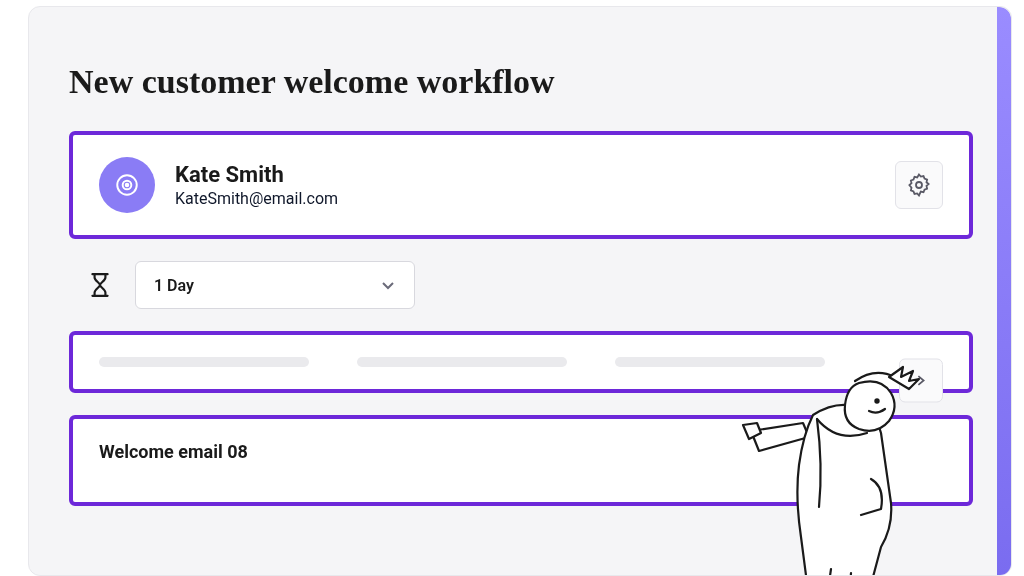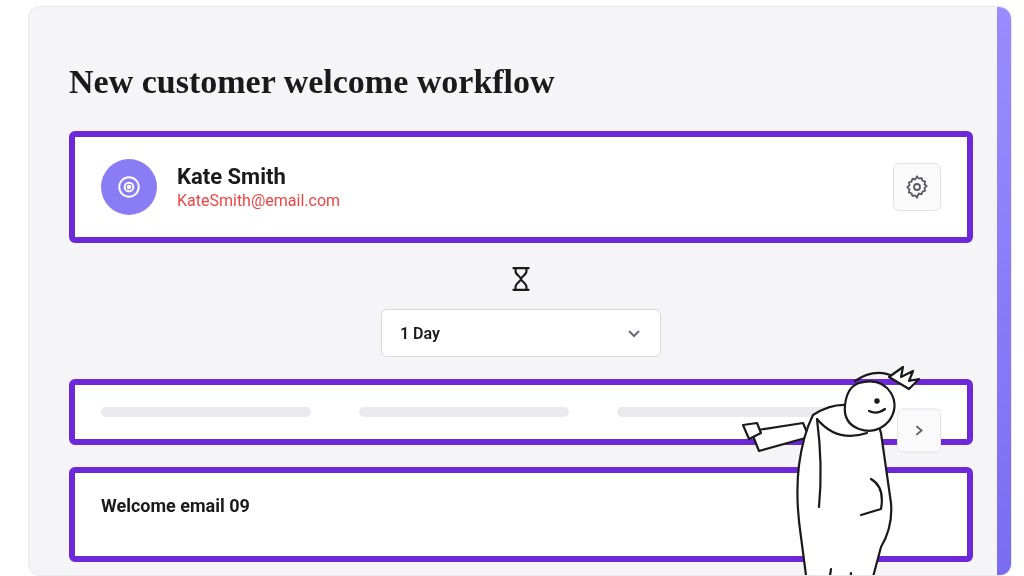--- a/index.html
+++ b/index.html
@@ -32,21 +32,21 @@
     }
     .page-title {
       font-family: Georgia, 'Times New Roman', serif;
       font-size: 34px;
       font-weight: 700;
       color: #1a1a1a;
       margin-bottom: 30px;
     }
     .card {
       background: #fff;
-      border: 6px solid #6d28d9;
+      border: 4px solid #6d28d9;
       border-radius: 6px;
       padding: 22px 26px;
     }
     .customer-card {
       display: flex;
       align-items: center;
       gap: 20px;
       margin-bottom: 22px;
     }
     .avatar {
@@ -62,41 +62,40 @@
     .avatar svg { width: 26px; height: 26px; }
     .customer-info { flex: 1; }
     .customer-name {
       font-size: 22px;
       font-weight: 700;
       color: #1a1a1a;
       margin-bottom: 2px;
     }
     .customer-email {
       font-size: 16px;
-      color: #ef4444;
+      color: #0f172a;
     }
     .icon-button {
       width: 48px;
       height: 48px;
       border: 1px solid #e2e2e8;
       border-radius: 6px;
       background: #fafafb;
       display: flex;
       align-items: center;
       justify-content: center;
       cursor: pointer;
     }
     .icon-button svg { width: 24px; height: 24px; }
     .delay-row {
       display: flex;
       align-items: center;
-      gap: 16px;
+      gap: 24px;
       padding: 0 20px;
       margin-bottom: 22px;
-      flex-direction: column;
     }
     .hourglass-icon {
       width: 22px;
       height: 28px;
       display: flex;
       align-items: center;
       justify-content: center;
     }
     .hourglass-icon svg { width: 20px; height: 26px; }
     .select-box {
@@ -215,21 +214,21 @@
     </div>
     <div class="expand-button">
       <svg viewBox="0 0 16 16" fill="none" stroke="#5a5a66" stroke-width="2">
         <path d="M5 3l6 5-6 5"></path>
       </svg>
     </div>
   </div>
 
 
   <div class="card email-card">
-    <div class="email-title">Welcome email 09</div>
+    <div class="email-title">Welcome email 08</div>
   </div>
 
   <svg class="mascot" viewBox="0 0 230 240">
     <g fill="#ffffff" stroke="#1a1a1a" stroke-width="2.2" stroke-linejoin="round" stroke-linecap="round">
 
       <path d="M30 72 l52 -8 l6 14 l-50 14 z"></path>
       <path d="M22 66 l14 -2 l4 10 l-12 6 z"></path>
 
       <path d="M92 56 q28 -18 54 -4 q10 6 14 22 l10 70 q2 24 -10 44 l-8 30 l-66 6 l-6 -46 q-6 -40 -2 -72 q4 -30 14 -50 z"></path>
 

